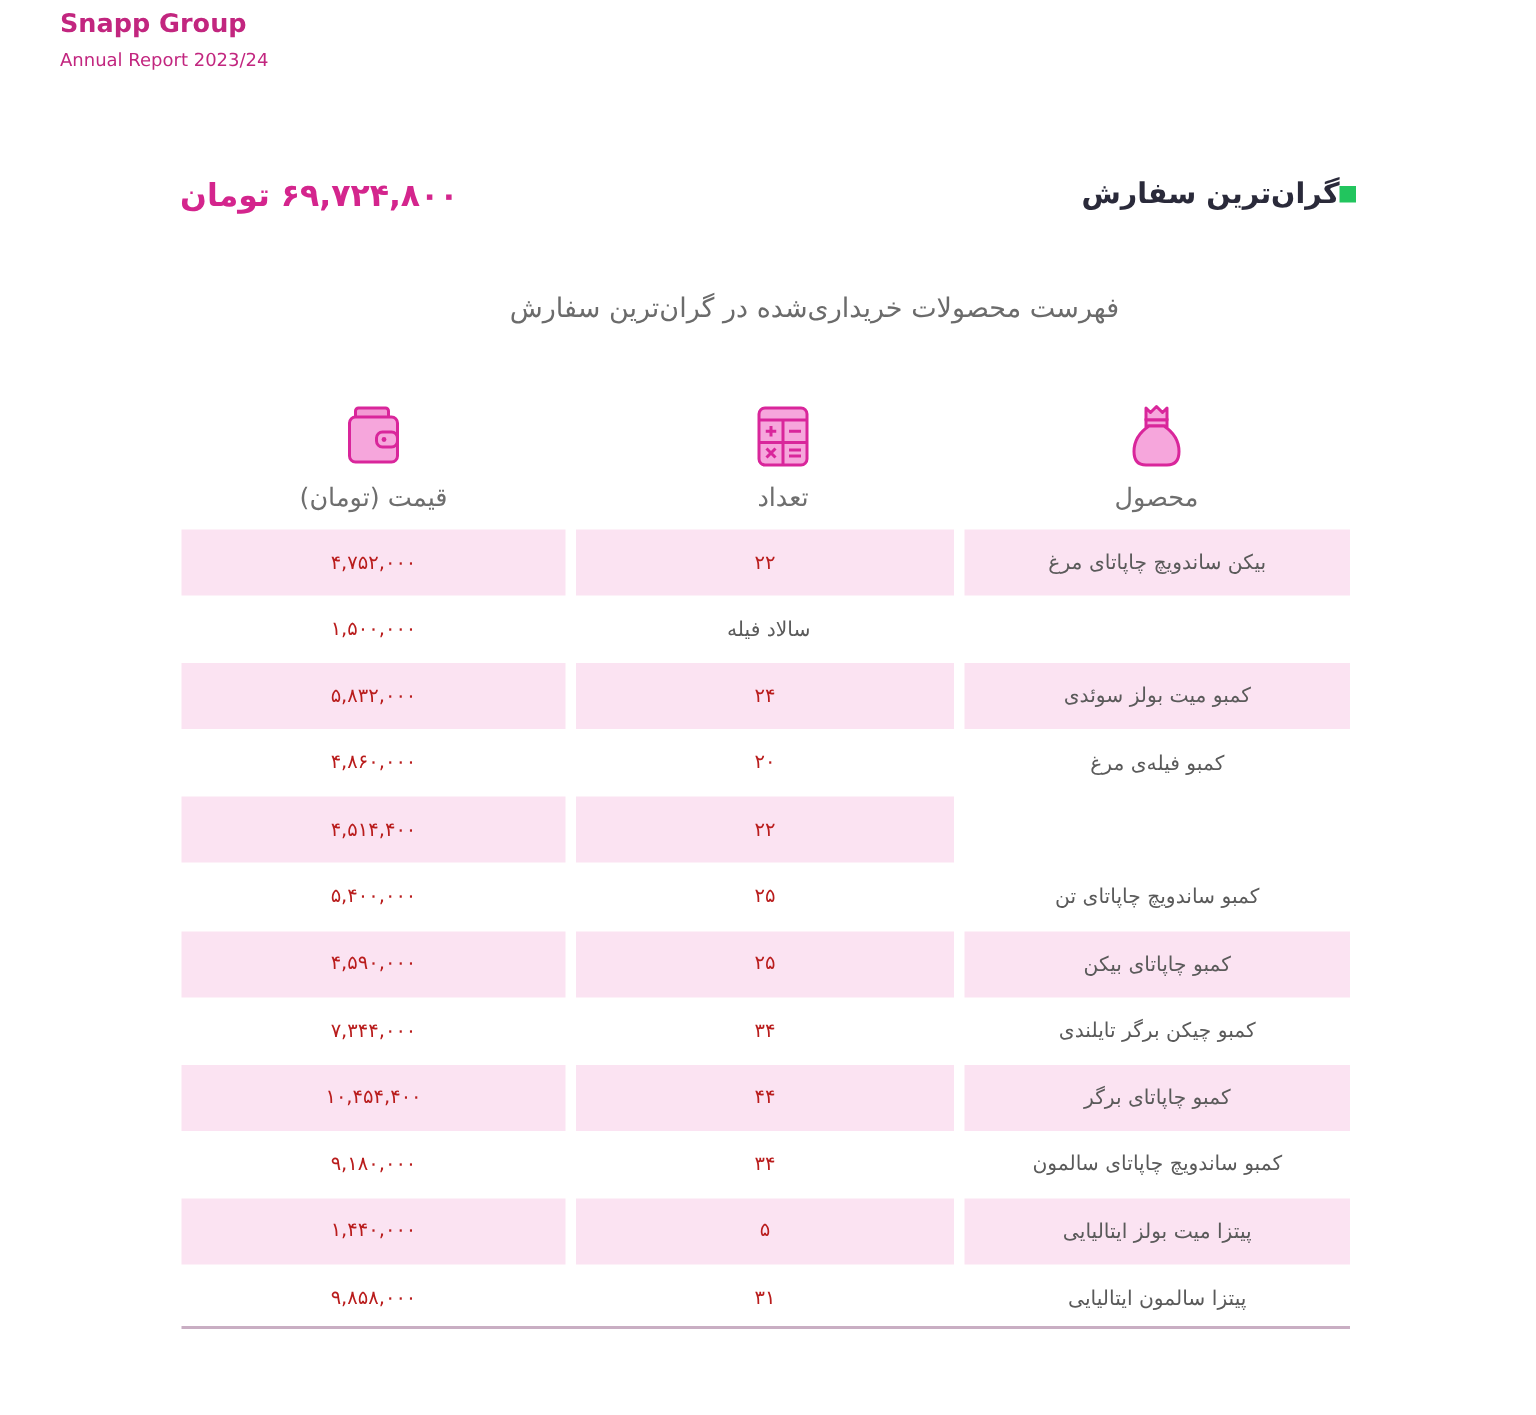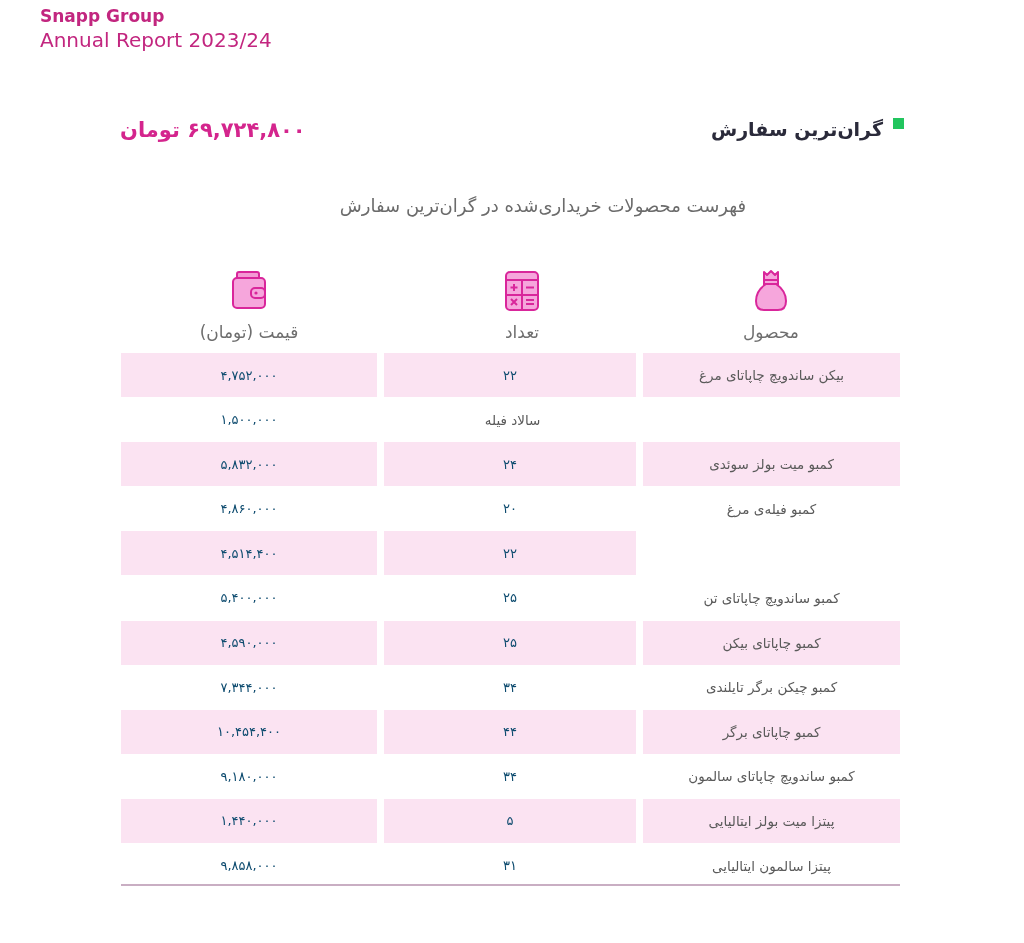--- a/index.html
+++ b/index.html
@@ -2,36 +2,36 @@
 <html><head>
   <meta charset="utf-8">
   <style>
     html, body { margin: 0; padding: 0; }
     body {
       width: 1024px; height: 943px; background: #ffffff; position: relative; overflow: hidden;
       font-family: "DejaVu Sans", sans-serif;
     }
     .brand { position: absolute; left: 40px; top: 4px; color: #c2267f; line-height: 24px; }
     .brand .name { font-size: 17px; font-weight: bold; }
-    .brand .report { font-size: 20px; }
+    .brand .report { font-size: 12px; }
 
     .total { position: absolute; left: 120px; top: 118px; font-size: 21px; font-weight: bold; color: #d4258d; direction: rtl; }
-    .section-title { position: absolute; right: 120px; top: 118px; direction: rtl; display: flex; gap: 10px; }
+    .section-title { position: absolute; right: 120px; top: 118px; direction: rtl; display: flex; align-items: center; }
     .section-title .bullet { width: 11px; height: 11px; background: #22c55e; display: inline-block; }
     .section-title .label { font-size: 19px; font-weight: bold; color: #2a2a3a; }
 
     .subtitle { position: absolute; left: 0; width: 1024px; top: 195px; text-align: center; font-size: 18px; color: #6b6b6b; direction: rtl; padding-left: 31px; }
 
     .col-head { position: absolute; top: 268px; width: 140px; text-align: center; }
     .col-head .ico { width: 44px; height: 46px; margin: 0 auto; display: block; }
     .col-head .lbl { font-size: 17px; color: #6e6e6e; margin-top: 8px; direction: rtl; }
 
     .table { position: absolute; left: 121px; top: 353px; width: 779px; }
     .row { display: flex; height: 44.6px; gap: 7px; }
-    .cell { display: flex; align-items: center; justify-content: center; font-size: 13px; color: #0c4a6e; height: 44px; direction: rtl; }
+    .cell { display: flex; align-items: center; justify-content: center; font-size: 13px; color: #b91c1c; height: 44px; direction: rtl; }
     .row.shaded .cell { background: #fbe3f2; }
     .cell.price { width: 256px; }
     .cell.count { width: 252px; }
     .cell.product { width: 257px; color: #5a5a5a; font-size: 13.5px; }
     .bottom-line { position: absolute; left: 121px; top: 884px; width: 779px; height: 2px; background: #c9aec3; }
   </style>
 </head>
 <body>
 
 <div class="brand">

